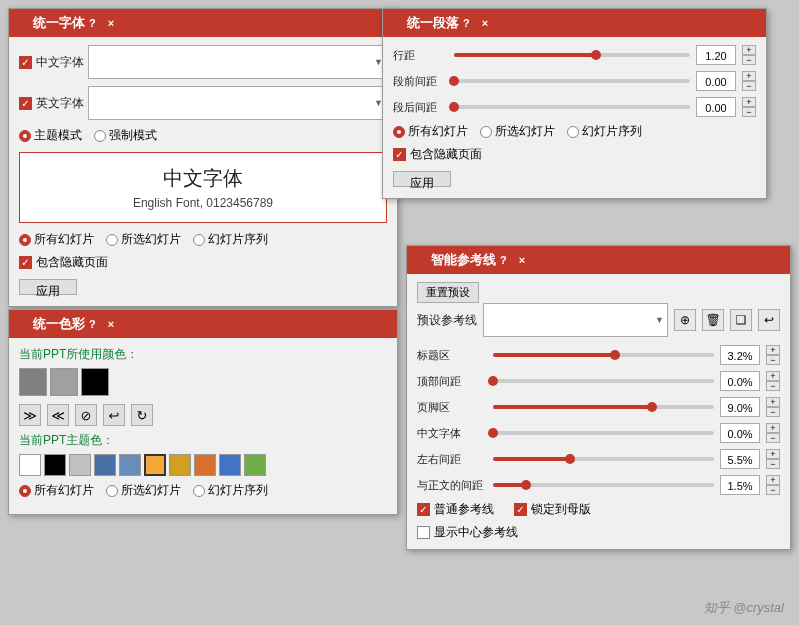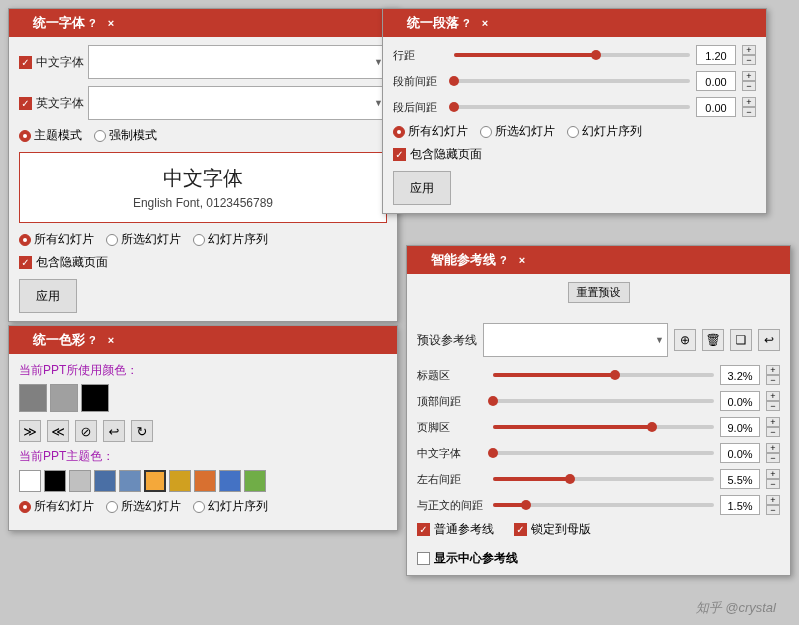--- a/index.html
+++ b/index.html
@@ -173,21 +173,21 @@
       color: #444;
     }
 
     
     .apply-btn {
       background: #e0e0e0;
       border: 1px solid #aaa;
       padding: 3px 16px;
       cursor: pointer;
       font-size: 12px;
-      height: 34px;
+      height: 16px;
     }
 
     
     .slider-row {
       display: flex;
       align-items: center;
       margin-bottom: 6px;
       gap: 6px;
     }
 
@@ -328,29 +328,29 @@
       display: flex;
       align-items: center;
       justify-content: center;
       cursor: pointer;
       font-size: 12px;
     }
 
     .watermark {
       position: absolute;
       bottom: 8px;
-      right: 23px;
+      right: 15px;
       color: rgba(0,0,0,0.35);
       font-size: 13px;
       font-style: italic;
     }
 
     
     .section-label {
-      color: #a21caf;
+      color: #15803d;
       margin-bottom: 5px;
       font-size: 12px;
     }
 
     .mode-row {
       display: flex;
       align-items: center;
       gap: 12px;
       margin-bottom: 8px;
     }
@@ -427,21 +427,21 @@
       <div class="checkbox-item">
         <div class="checkbox-box checked">✓</div>
         <span>包含隐藏页面</span>
       </div>
     </div>
     
     <button class="apply-btn">应用</button>
   </div>
 </div>
 
-<div class="dialog" style="left:8px; top:325px; width:390px;">
+<div class="dialog" style="left:8px; top:309px; width:390px;">
   <div class="dialog-header">
     <span>统一色彩</span>
     <div class="dialog-header-actions">
       <span>?</span>
       <span>×</span>
     </div>
   </div>
   <div class="dialog-body">
     <div class="section-label">当前PPT所使用颜色：</div>
 
@@ -569,21 +569,21 @@
 <div class="dialog" style="left:406px; top:245px; width:385px;">
   <div class="dialog-header">
     <span>智能参考线</span>
     <div class="dialog-header-actions">
       <span>?</span>
       <span>×</span>
     </div>
   </div>
   <div class="dialog-body">
 
-    <div style="display:flex; justify-content:center; margin-bottom:20px;">
+    <div style="display:flex; justify-content:flex-start; margin-bottom:0;">
       <button class="reset-preset-btn">重置预设</button>
     </div>
     <div class="guideline-preset-row">
       <span class="label">预设参考线</span>
       <div class="select-wrapper" style="flex:1;">
         <select>
           <option>正军</option>
         </select>
       </div>
       <div class="icon-btn">⊕</div>
@@ -673,21 +673,21 @@
     <div style="display:flex; gap:20px; margin-top:6px;">
       <div class="checkbox-item">
         <div class="checkbox-box checked">✓</div>
         <span>普通参考线</span>
       </div>
       <div class="checkbox-item">
         <div class="checkbox-box checked">✓</div>
         <span>锁定到母版</span>
       </div>
     </div>
-    <div style="margin-top:12px;font-weight:bold;">
+    <div style="margin-top:6px;">
       <div class="checkbox-item">
         <div class="checkbox-box"></div>
         <span>显示中心参考线</span>
       </div>
     </div>
   </div>
 </div>
 
 <div class="watermark">知乎 @crystal</div>
 

